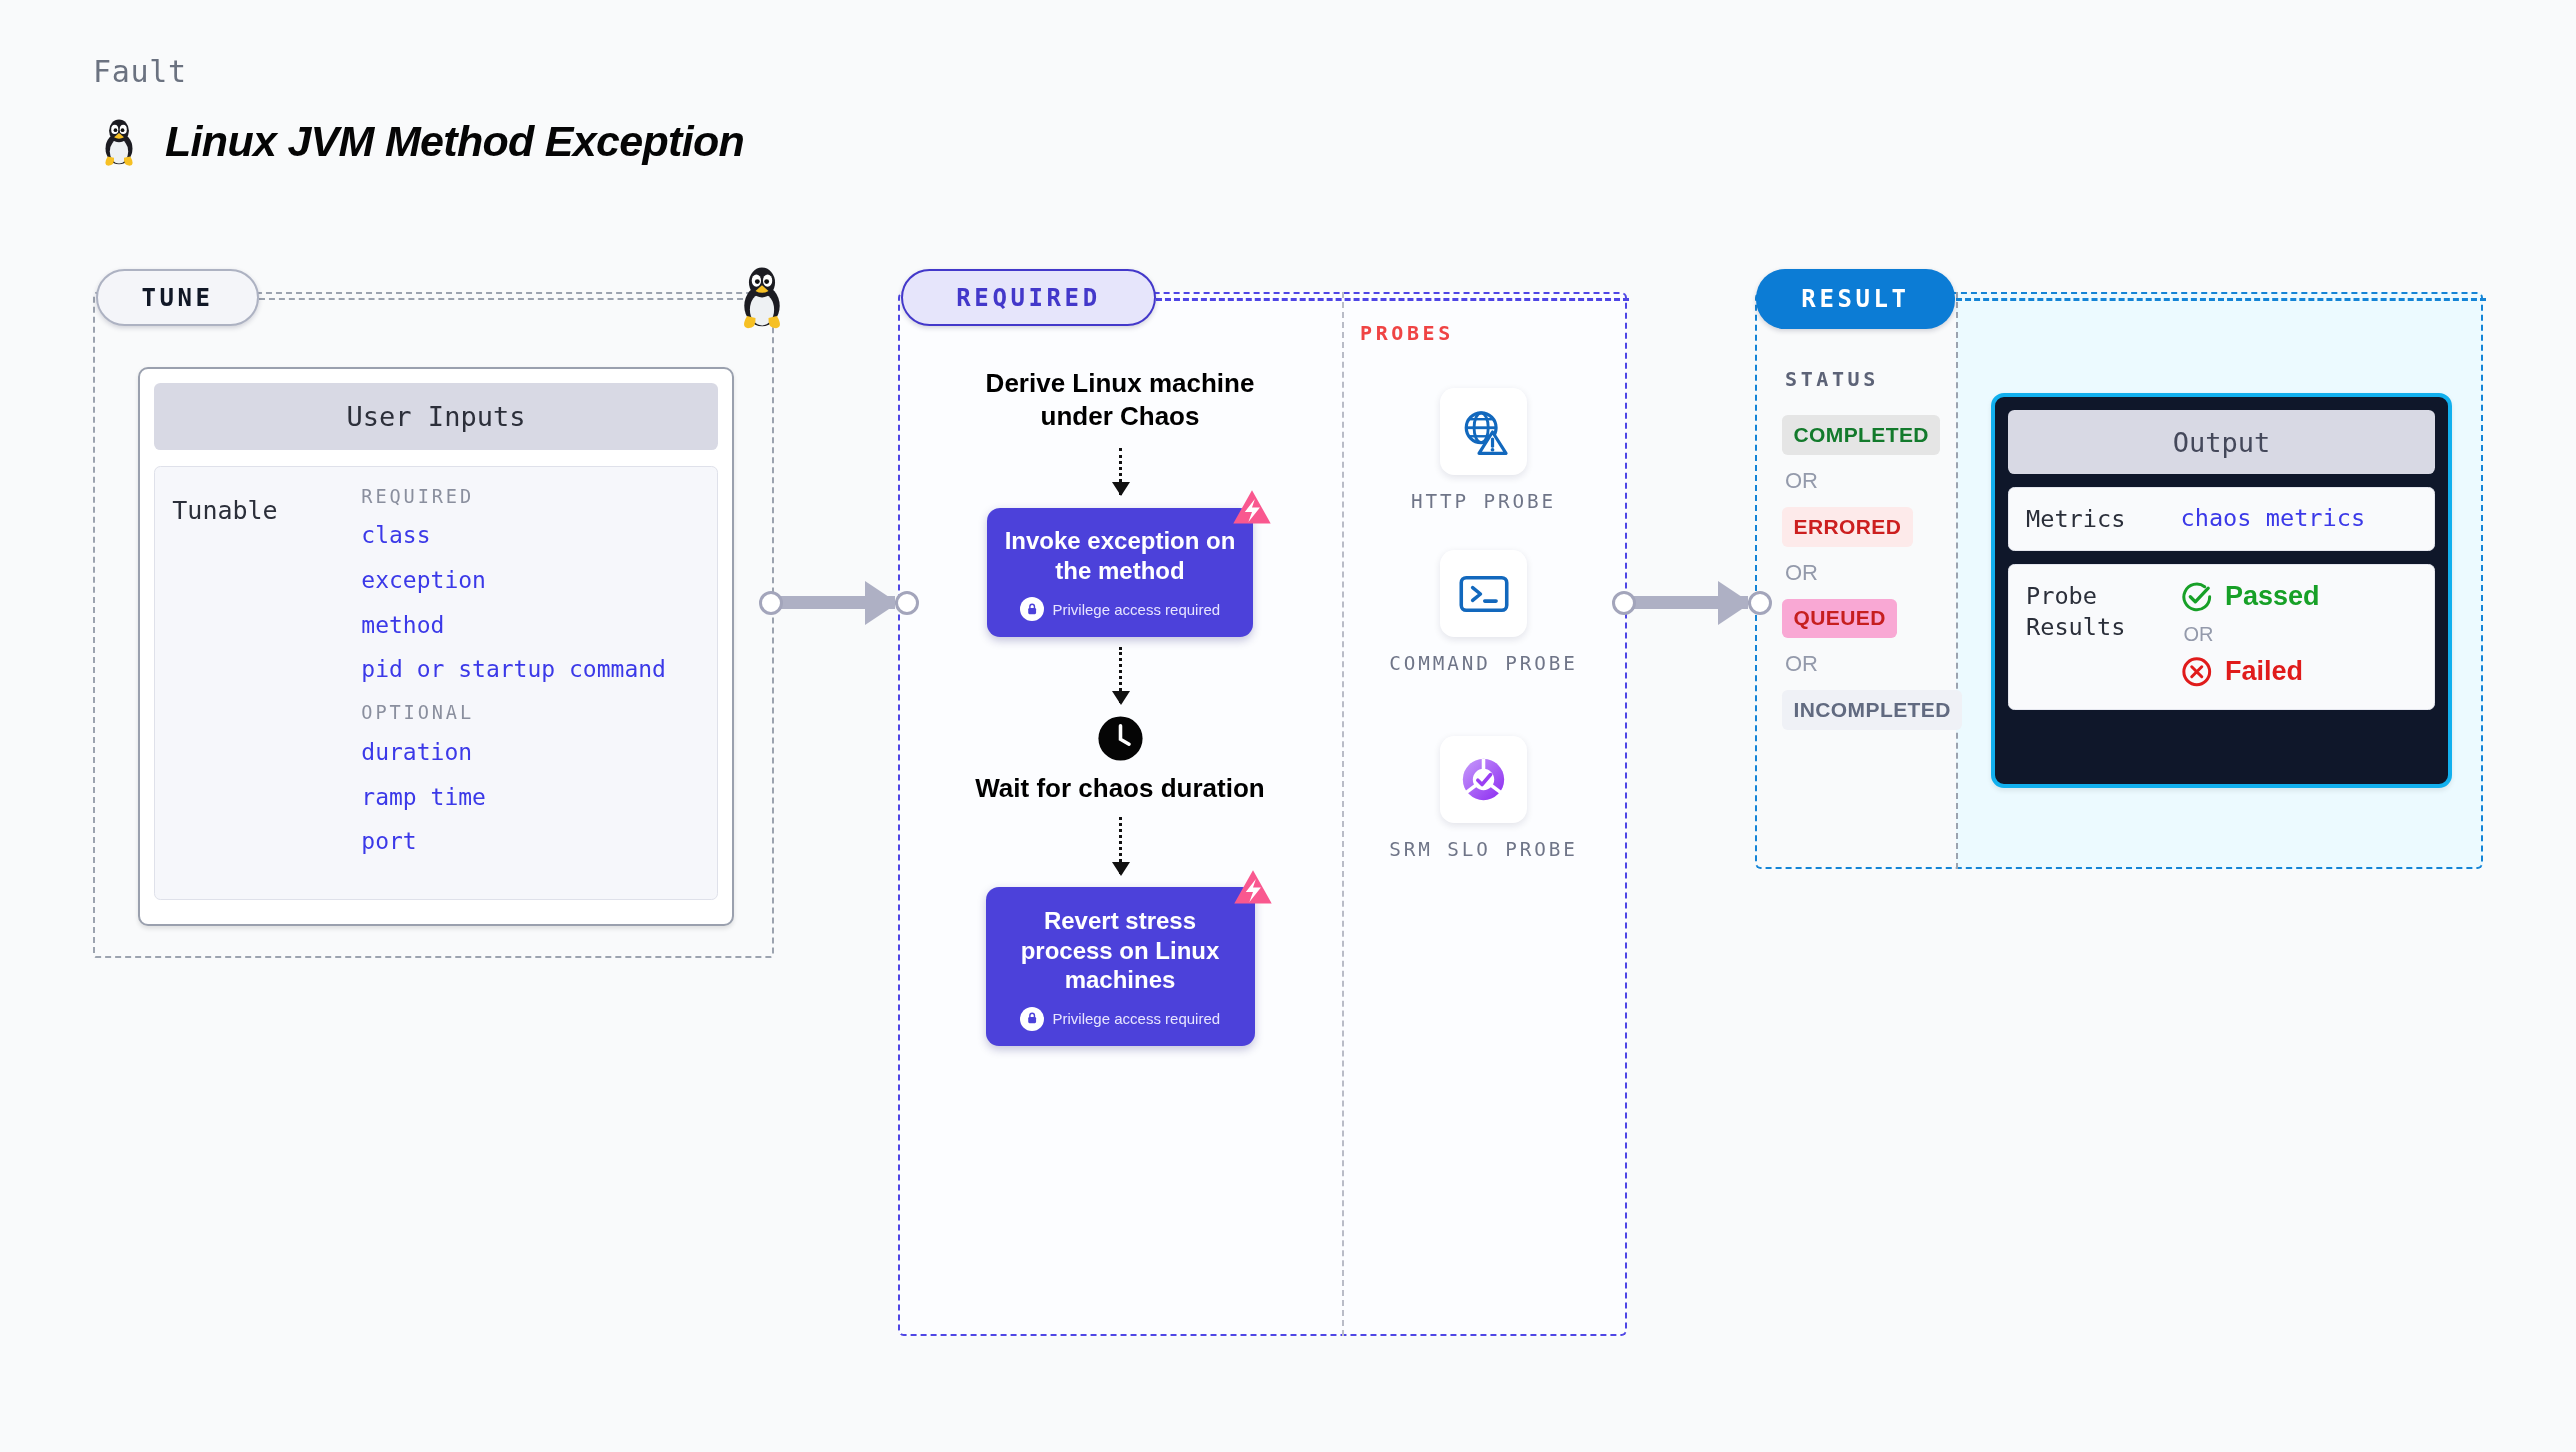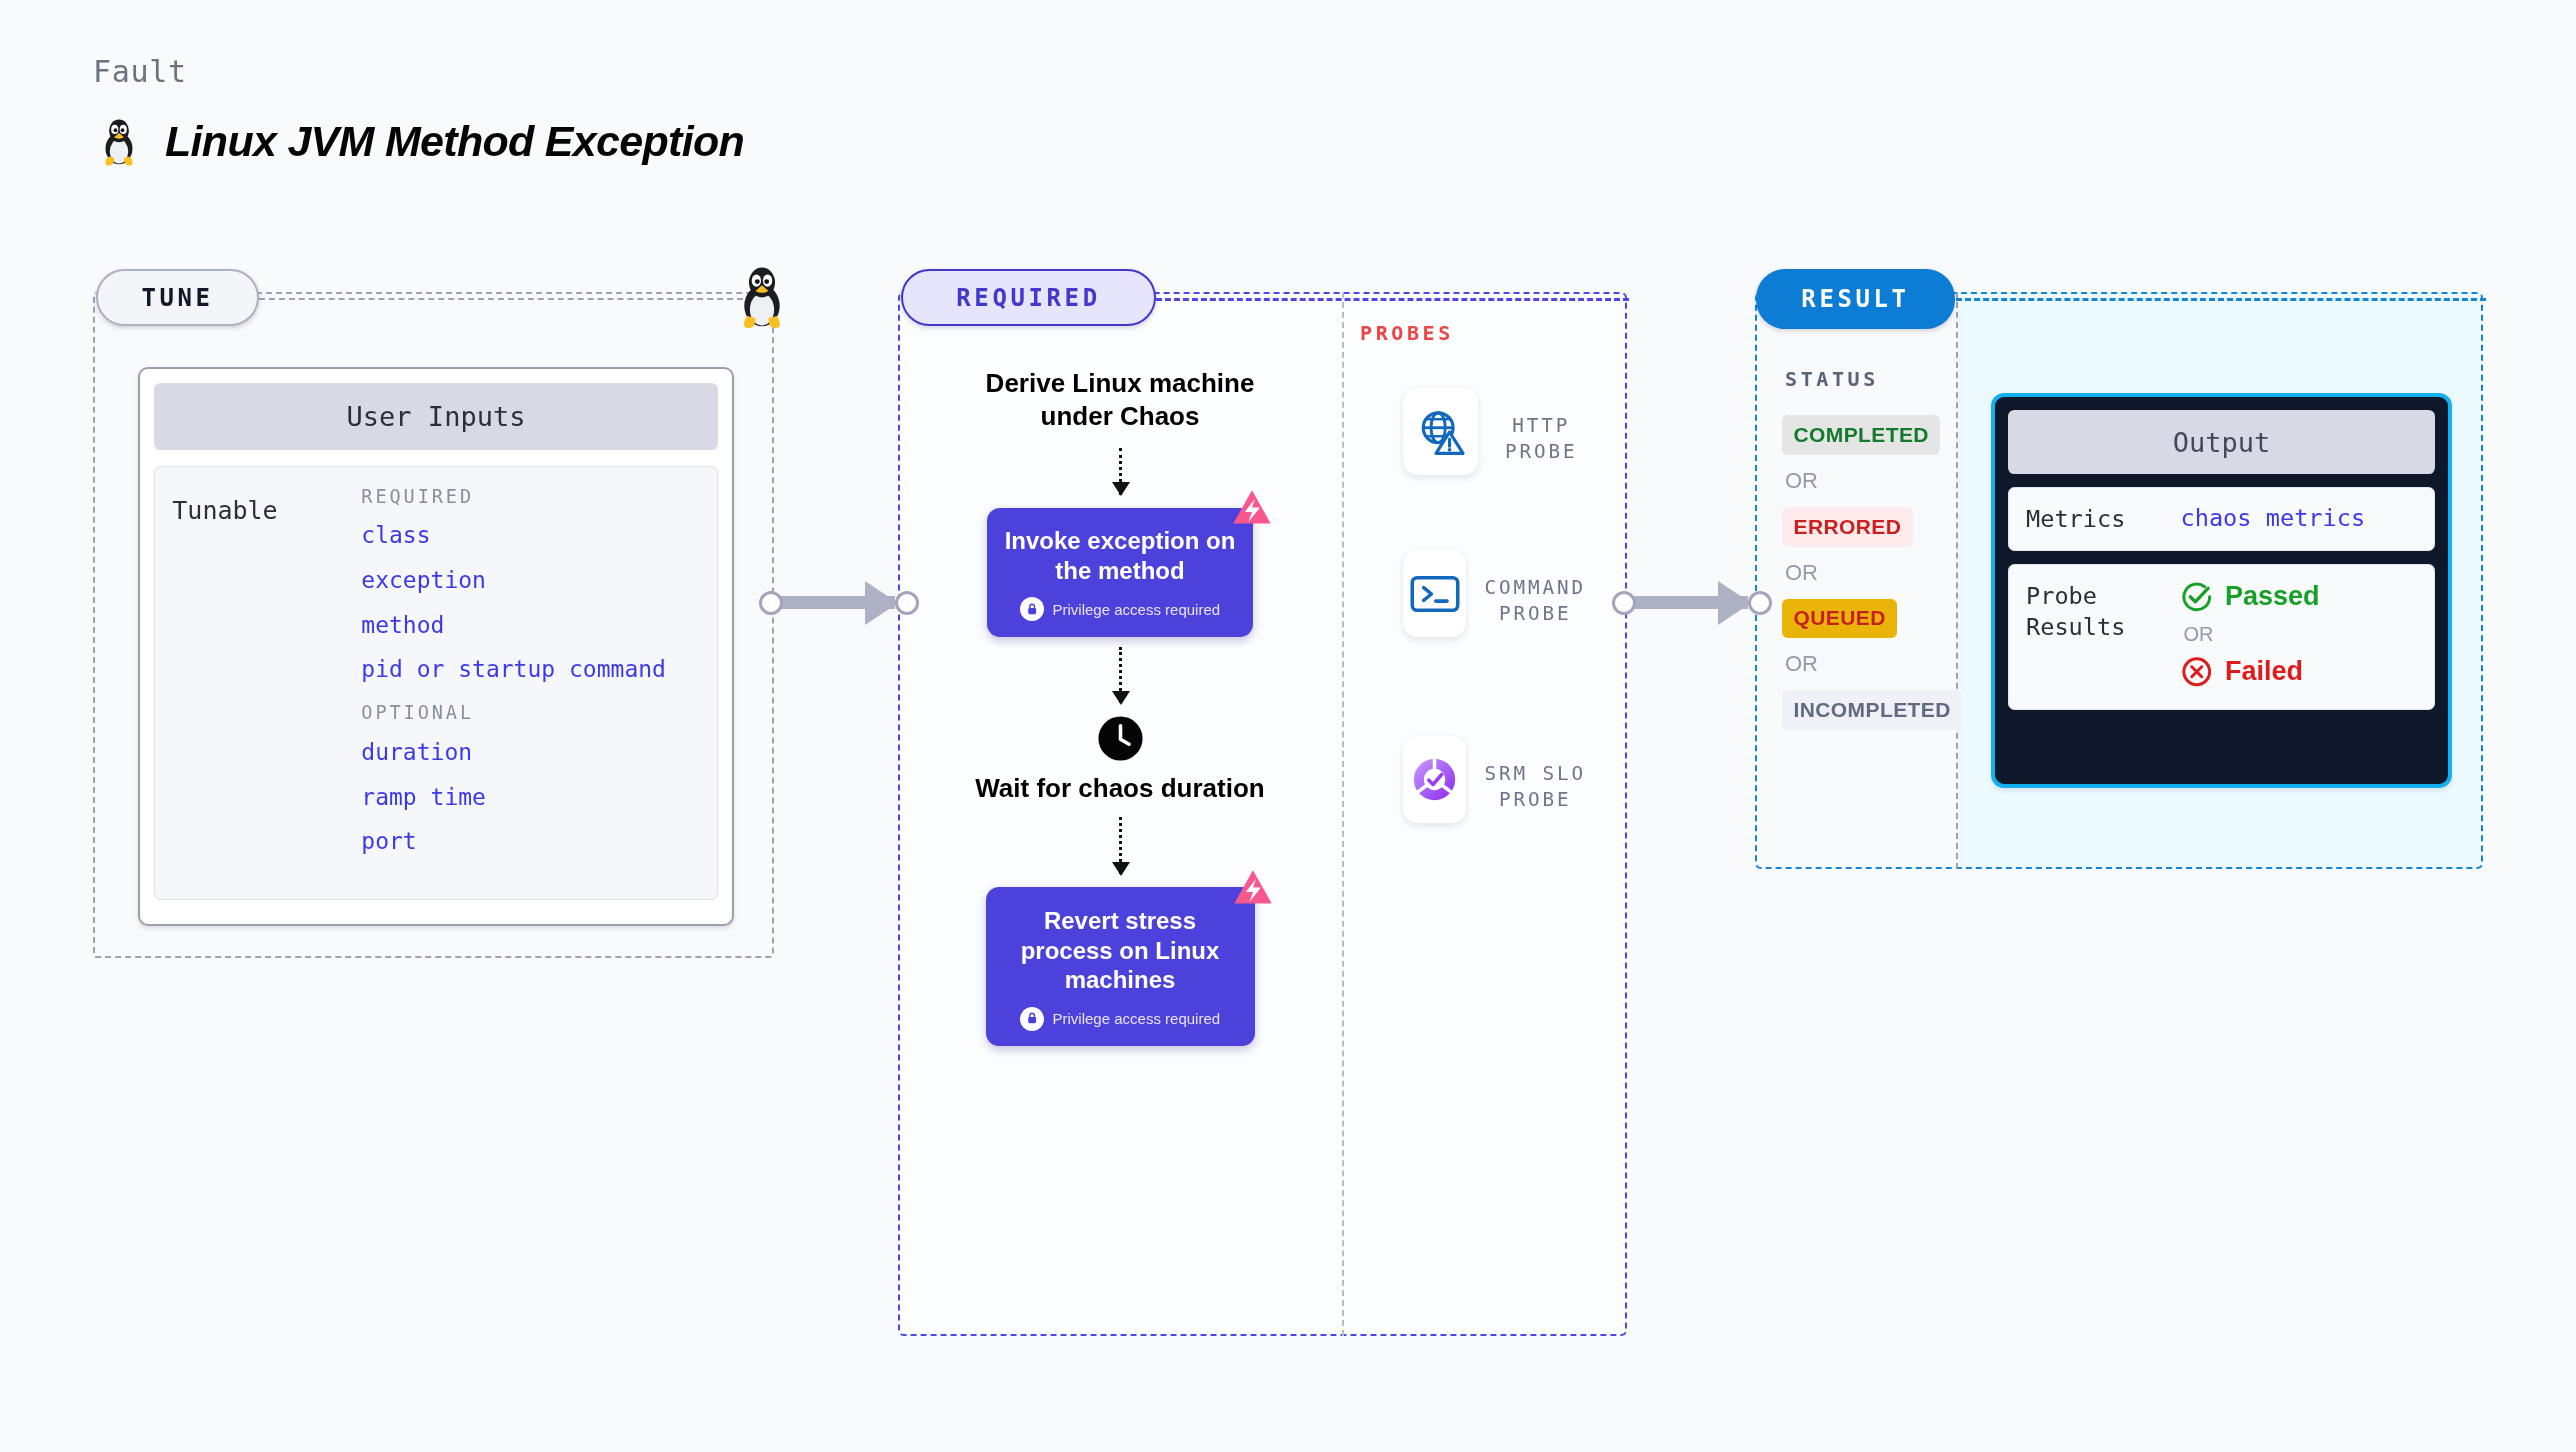--- a/index.html
+++ b/index.html
@@ -136,21 +136,21 @@
     font-size: 26px; font-weight: bold; color: #000; text-align: center;
     line-height: 1.25; margin-top: 10px; width: 301px;
   }
 
   
   .probes-label {
     position: absolute; left: 1360px; top: 321px;
     font-family: "DejaVu Sans Mono", monospace; font-size: 20px;
     color: #ef4444; letter-spacing: 3.6px; font-weight: bold;
   }
-  .probe { position: absolute; width: 201px; display: flex; flex-direction: row; align-items: center; margin-left: 20px; }
+  .probe { position: absolute; width: 201px; display: flex; flex-direction: column; align-items: center; }
   .probe-tile {
     width: 87px; height: 87px; background: #fff; border-radius: 14.3px;
     box-shadow: 0 2.9px 7.2px rgba(20,20,60,.10);
     display: flex; align-items: center; justify-content: center;
   }
   .probe-name {
     margin-top: 14.3px; font-family: "DejaVu Sans Mono", monospace; font-size: 19.3px;
     color: #6f7588; letter-spacing: 2.9px; text-align: center; line-height: 1.35;
   }
   .probe-1 { left: 1383px; top: 388px; }
@@ -163,21 +163,21 @@
     font-family: "DejaVu Sans Mono", monospace; font-size: 20px;
     color: #5d6377; letter-spacing: 3.6px; font-weight: bold;
   }
   .status-stack { position: absolute; left: 1782px; top: 415px; width: 179px; }
   .badge {
     display: inline-block; border-radius: 5.7px; font-size: 21px; font-weight: bold;
     padding: 7.9px 11.5px; letter-spacing: 0.4px;
   }
   .b-completed   { background: #e5e5e5; color: #137a2c; }
   .b-errored     { background: #fdeaea; color: #cc1f1f; }
-  .b-queued      { background: #eab308; color: #c61f1f; }
+  .b-queued      { background: #f9a8d4; color: #c61f1f; }
   .b-incompleted { background: #eff1f6; color: #616a80; }
   .or-text { font-size: 22px; color: #949aab; margin: 13px 0 13px 2.9px; font-weight: normal; }
 
   
   .out-card {
     position: absolute; left: 1991px; top: 393px; width: 461px; height: 395px;
     background: #0f172a; border: 4.3px solid #12b0ee; border-radius: 13px; padding: 13px;
     box-shadow: 0 2.1px 5.7px rgba(0,0,0,.08);
   }
   .out-head {

